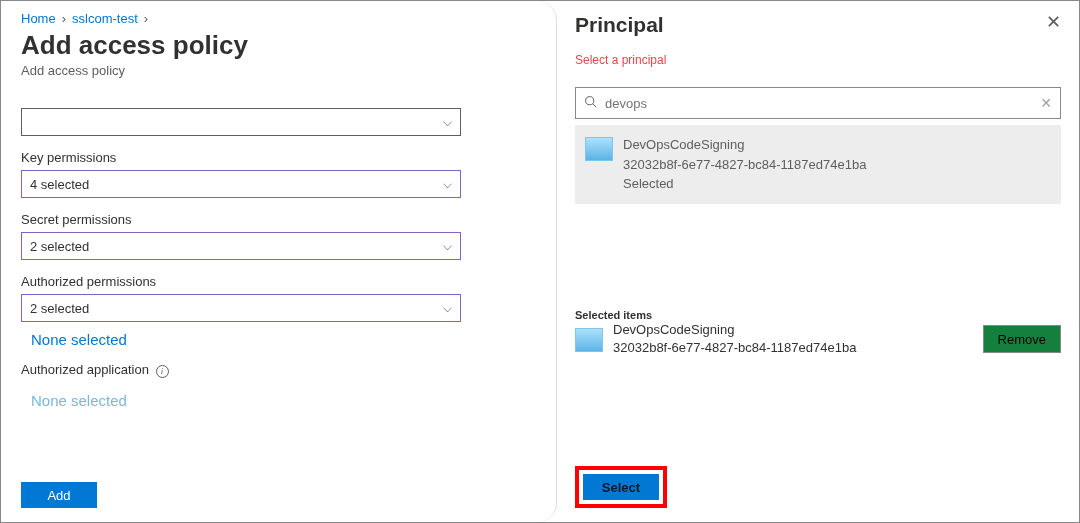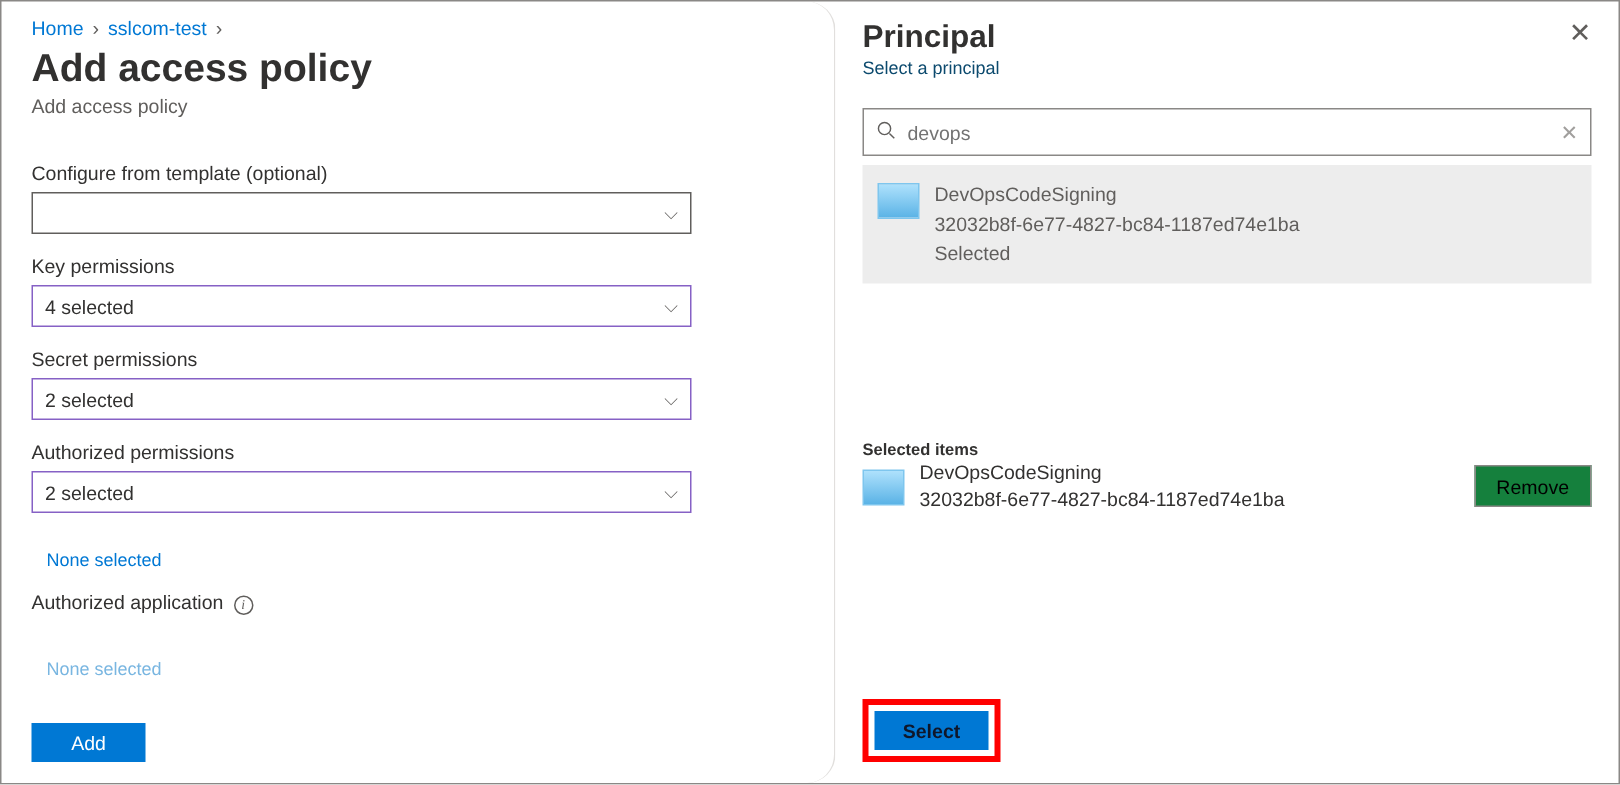--- a/index.html
+++ b/index.html
@@ -70,24 +70,24 @@
     padding: 0 8px;
     cursor: pointer;
     background: #fff;
     justify-content: space-between;
     font-size: 13px;
   }
   .dropdown.selected { border-color: #8661c5; }
   .chev { color: #605e5c; font-size: 12px; }
   .link-text {
     color: #0078d4;
-    margin-top: 24px;
+    margin-top: 9px;
     padding-left: 10px;
     cursor: pointer;
-    font-size: 12px;
+    font-size: 15px;
   }
   .link-text.weak { color: #79b6e1; }
   .info-icon {
     display: inline-flex;
     align-items: center;
     justify-content: center;
     width: 13px; height: 13px;
     border: 1px solid #605e5c;
     border-radius: 50%;
     font-size: 9px;
@@ -102,21 +102,21 @@
     height: 26px;
     background: #0078d4;
     color: #fff;
     border: none;
     font-size: 13px;
     margin-top: auto;
     cursor: pointer;
   }
   
   .panel-title { font-size: 21px; font-weight: 600; margin: 0; }
-  .panel-sub { font-size: 12px; color: #0c4a6e; margin-bottom: 20px; margin-top: 1px; }
+  .panel-sub { font-size: 12px; color: #ef4444; margin-bottom: 20px; margin-top: 16px; }
   .close-x {
     position: absolute;
     top: 12px; right: 18px;
     font-size: 18px;
     color: #605e5c;
     cursor: pointer;
     line-height: 1;
   }
   .search-box {
     height: 32px;
@@ -199,21 +199,20 @@
   <div class="left-pane">
     <div class="breadcrumb">
       <a>Home</a>
       <span class="sep">›</span>
       <a>sslcom-test</a>
       <span class="sep">›</span>
     </div>
     <h1 class="page-title">Add access policy</h1>
     <div class="page-subtitle">Add access policy</div>
 
-    <div class="field-label first">Configure from template (optional)</div>
     <div class="dropdown">
       <span></span>
       <span class="chev">⌵</span>
     </div>
 
     <div class="field-label">Key permissions</div>
     <div class="dropdown selected">
       <span>4 selected</span>
       <span class="chev">⌵</span>
     </div>

